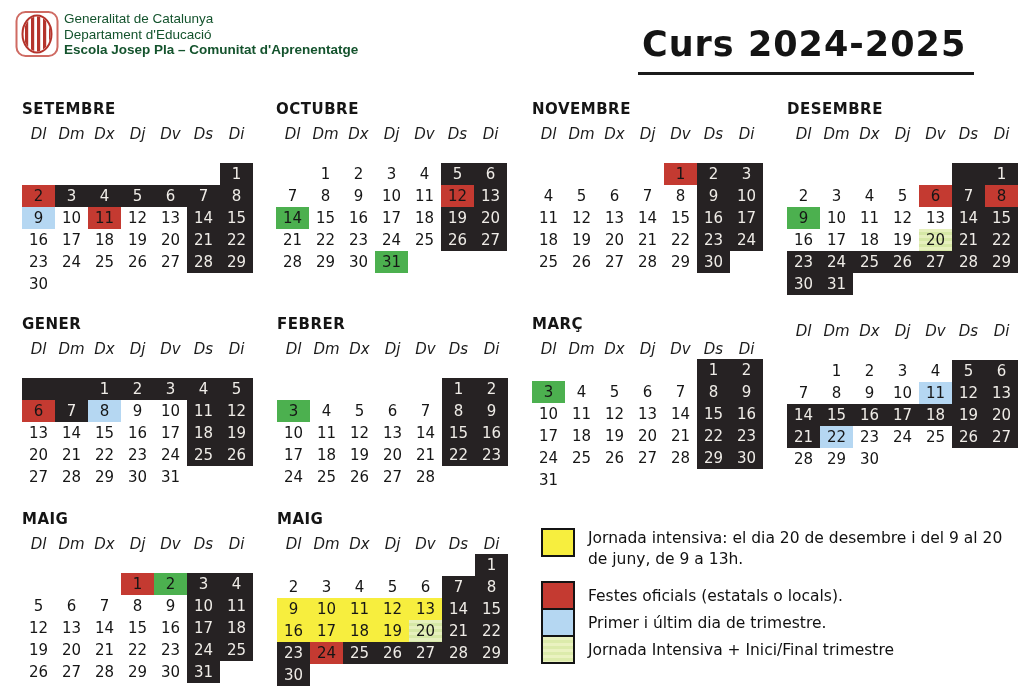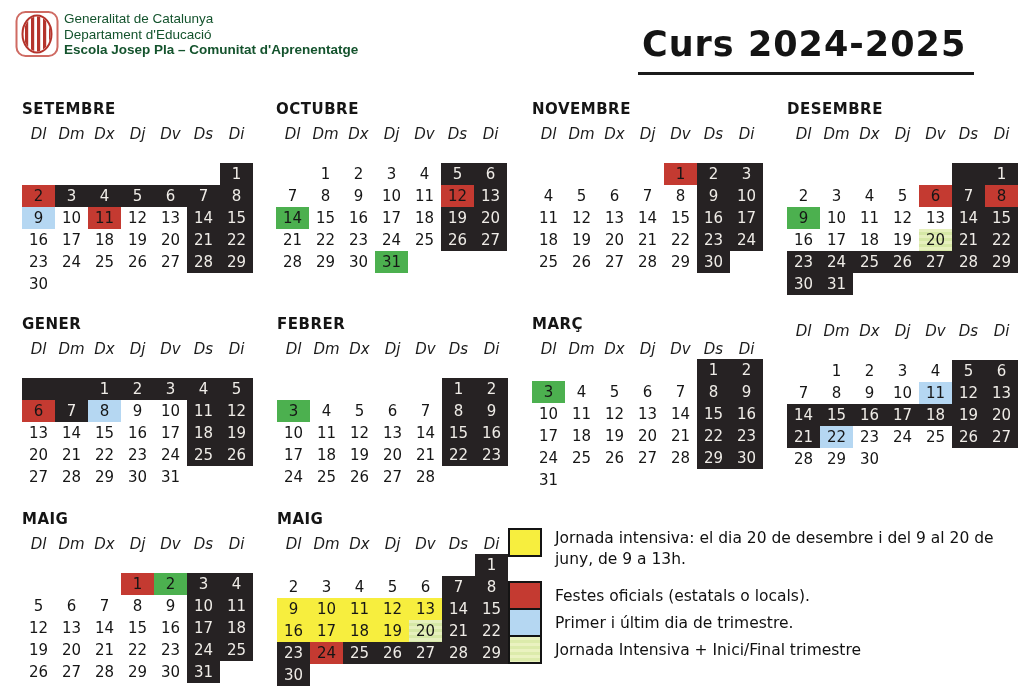--- a/index.html
+++ b/index.html
@@ -36,21 +36,21 @@
   }
   .cell-b{background:var(--c-black);color:#efece7;}
   .cell-e{background:var(--c-black);}
   .cell-r{background:var(--c-red);}
   .cell-g{background:var(--c-green);}
   .cell-u{background:var(--c-blue);}
   .cell-y{background:var(--c-yellow);}
   .cell-l{background:repeating-linear-gradient(180deg,#e6f0bd 0 3px,#d6e8a6 3px 6px);}
   
   #legend{position:absolute;left:508px;top:528px;width:514px;}
-  .legend-row{display:flex;align-items:flex-start;}
+  .legend-row{display:flex;align-items:flex-start;margin-left:33px;}
   .legend-swatch{
     width:30px;height:25px;border:2px solid #141414;flex:none;margin-right:13px;
     box-sizing:content-box;
   }
   .legend-row + .legend-row .legend-swatch{margin-top:-2px;} 
   .legend-row.first{margin-bottom:13px;}
   .legend-text{font-size:15.5px;line-height:21px;color:#111;}
   .legend-row:not(.first) .legend-text{line-height:27px;}
   .sw-yellow{background:var(--c-yellow);}
   .sw-red{background:var(--c-red);}

